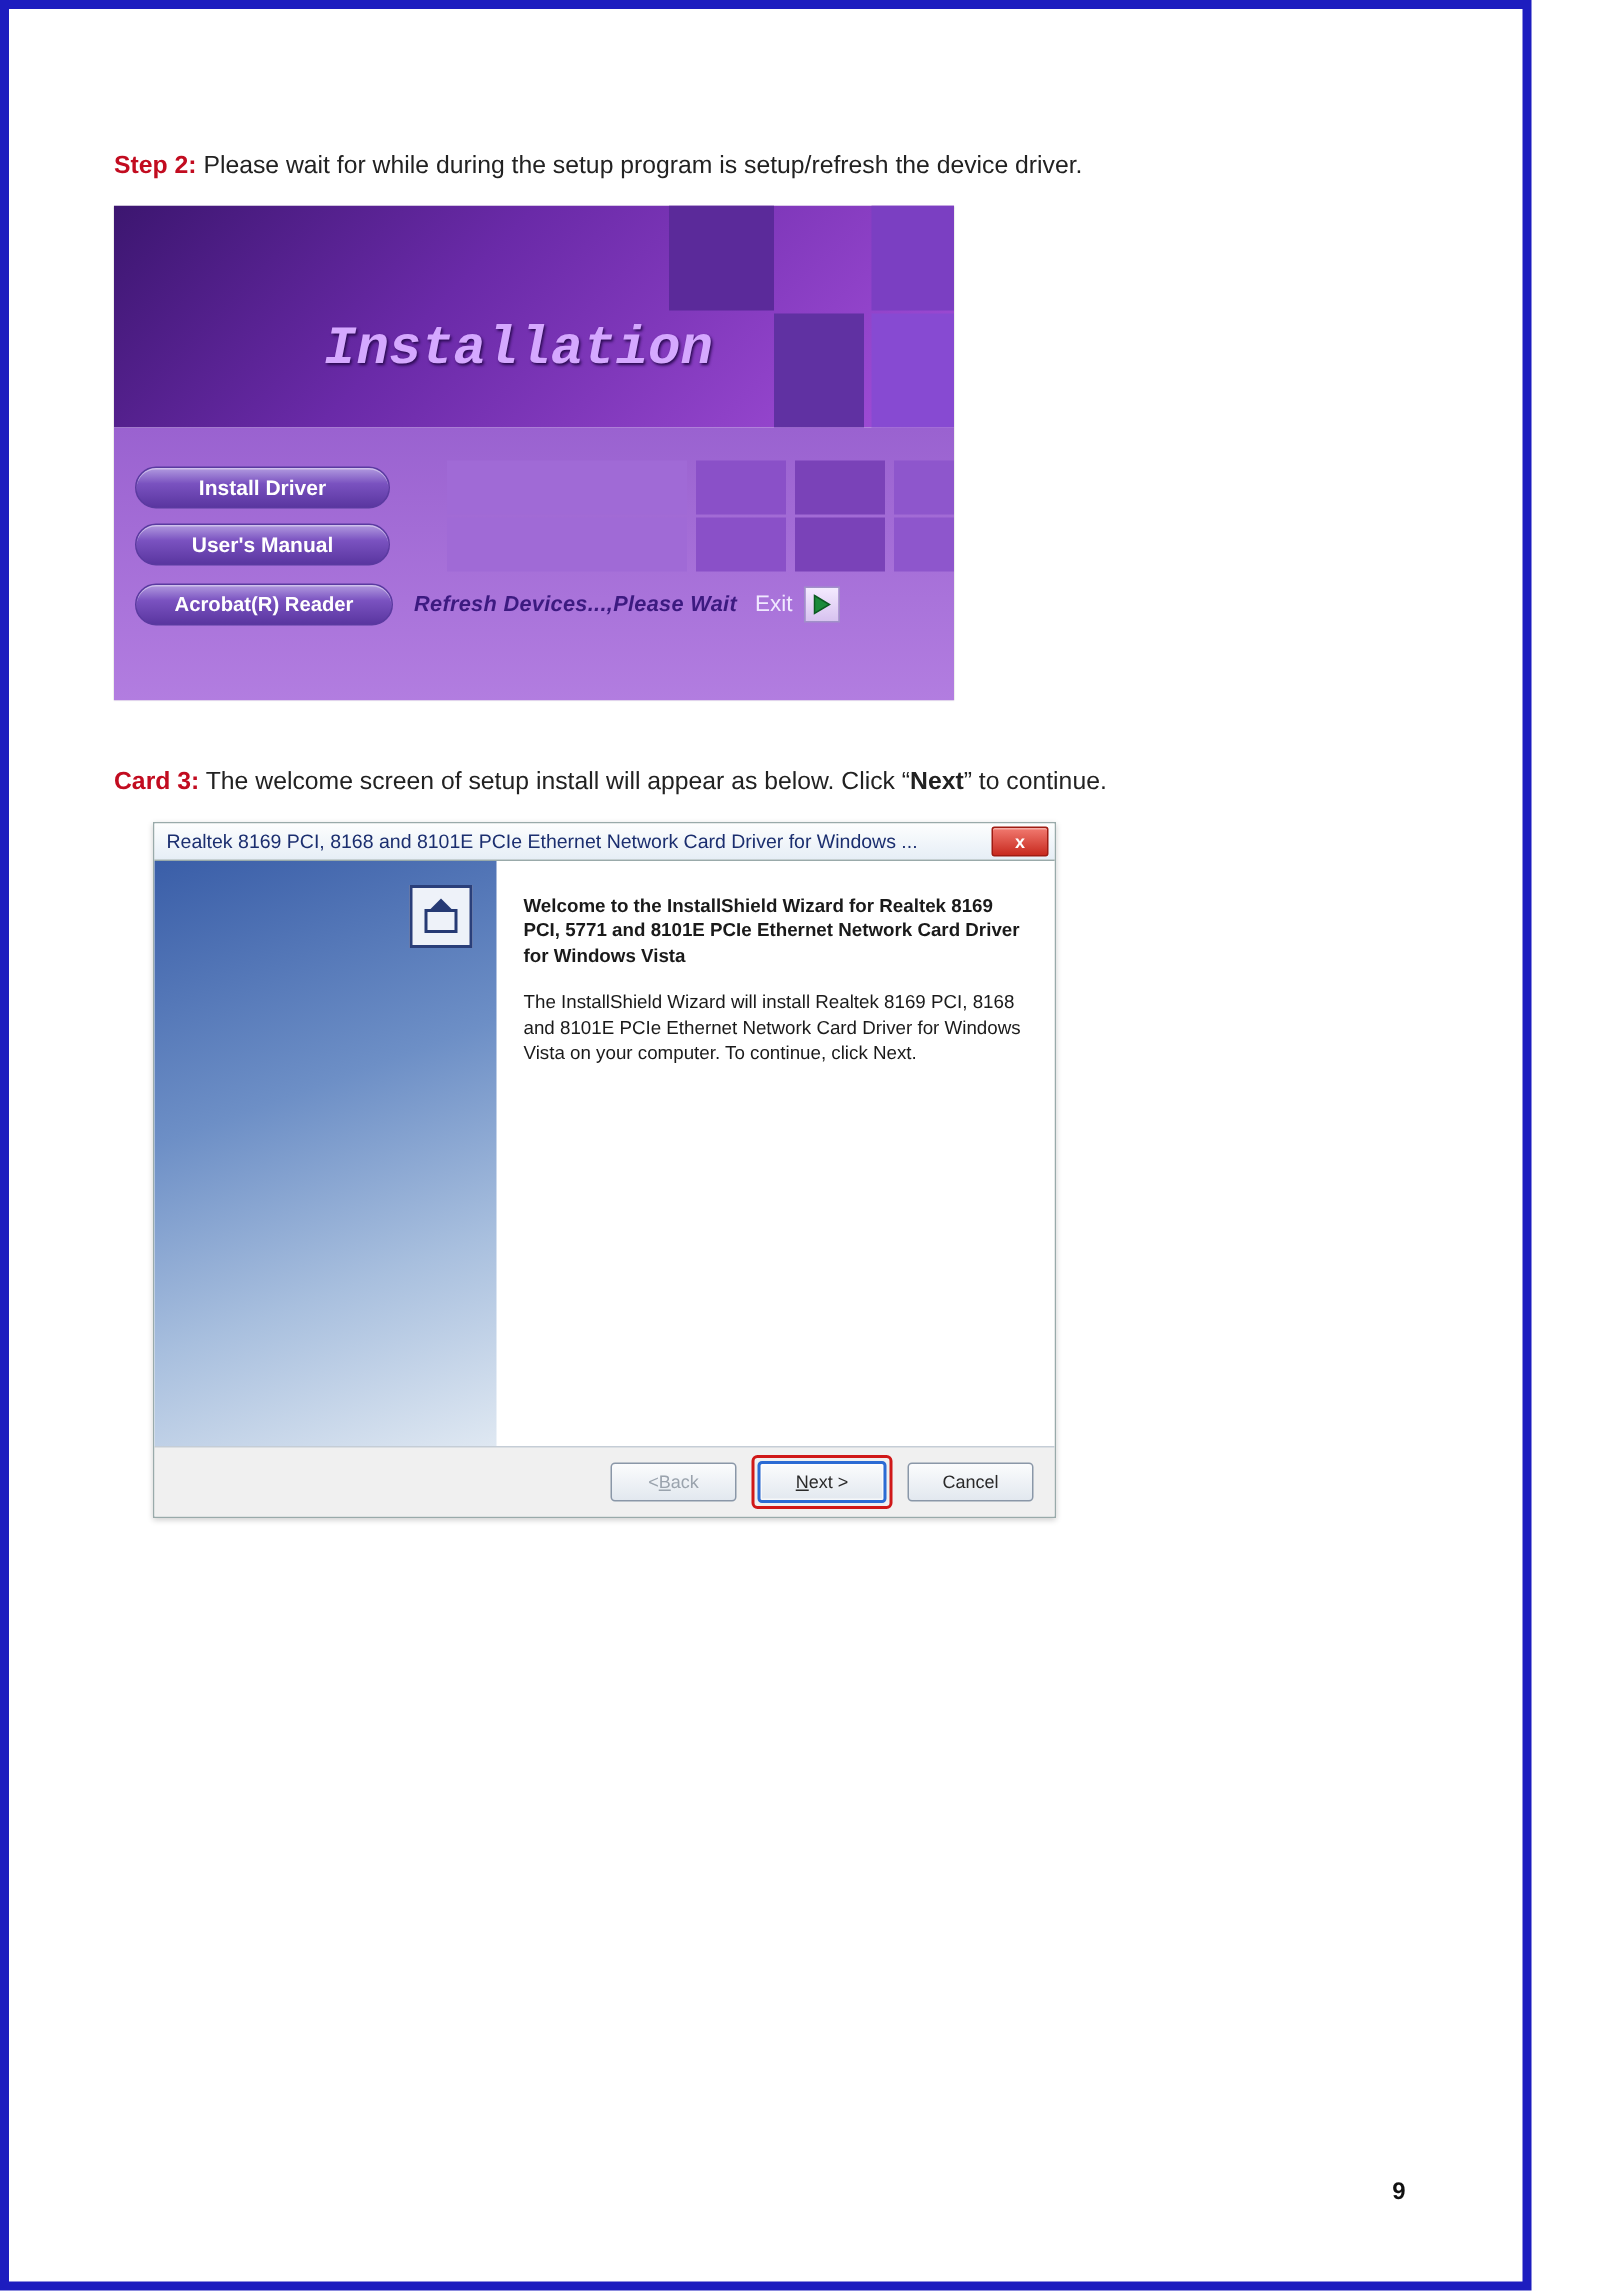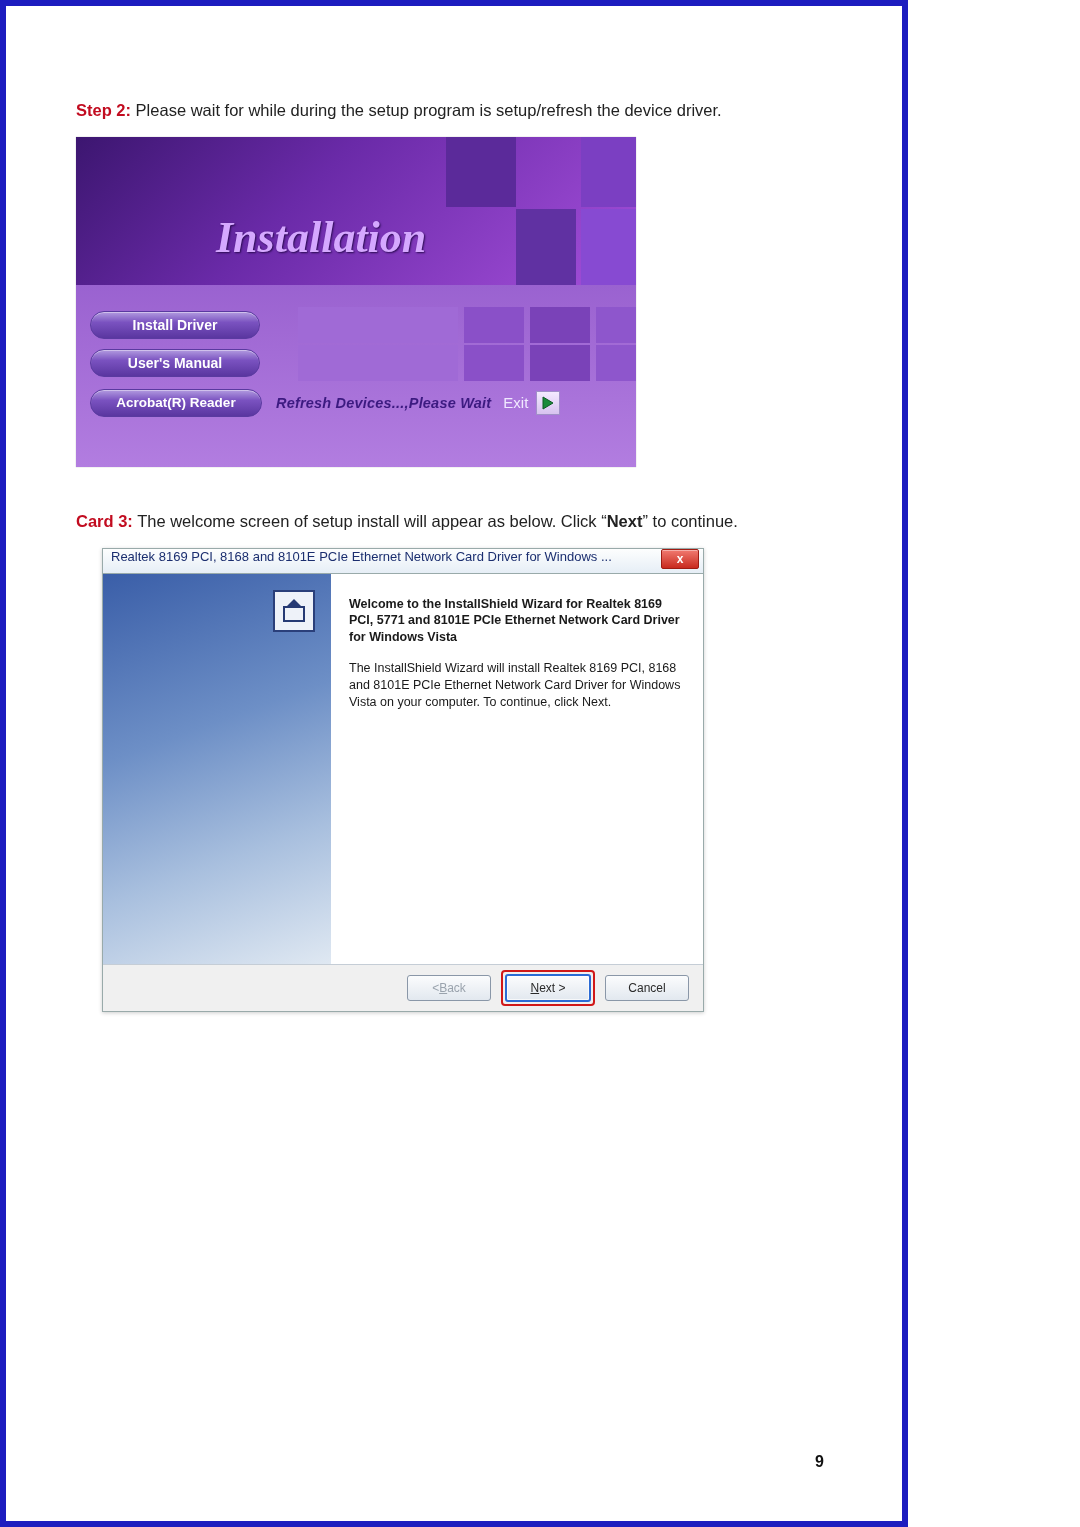--- a/index.html
+++ b/index.html
@@ -4,21 +4,21 @@
 <style>
   body {
     margin: 0;
     padding: 0;
     background: #fff;
     font-family: Arial, Helvetica, sans-serif;
     font-size: 16px;
     color: #222;
   }
   .page {
-    width: 908px;
+    width: 1021px;
     height: 1527px;
     box-sizing: border-box;
     border: 6px solid #1d1dbf;
     padding: 50px 70px 50px 70px;
     position: relative;
   }
   .step-line {
     margin-top: 42px;
     margin-bottom: 14px;
     font-size: 16.5px;
@@ -51,22 +51,22 @@
     font-family: "Arial Black", Arial, sans-serif;
     font-size: 34px;
     font-weight: 900;
     font-style: italic;
     color: #e9e3f7;
     text-shadow: 1px 1px 2px #2a0a52;
   }
   .fig1-title2 {
     position: absolute;
     left: 140px; top: 75px;
-    font-family: Liberation Serif, serif;
-    font-size: 44px;
+    font-family: Liberation Mono, monospace;
+    font-size: 36px;
     font-weight: 900;
     font-style: italic;
     color: #d5a8ff;
     text-shadow: 1px 1px 2px #2a0a52;
   }
   .fig1-header .tile {
     position: absolute;
     background: rgba(100,50,180,.5);
   }
   .fig1-header .t1 { right: 120px; top: 0; width: 70px; height: 70px; background:#5b2a9a; }
@@ -156,21 +156,21 @@
     margin: 10px 0 0 26px;
     border: 1px solid #9aa;
     background: #fff;
     box-shadow: 0 1px 4px rgba(0,0,0,.2);
   }
   .titlebar {
     height: 24px;
     border-bottom: 1px solid #9aa;
     background: linear-gradient(180deg,#fdfefe,#e6eef6);
     display: flex;
-    align-items: flex-start;
+    align-items: center;
     padding: 0 4px 0 8px;
     font-size: 13px;
     font-family: "Segoe UI", Tahoma, sans-serif;
     color: #1b2e6f;
   }
   .titlebar .title-text { flex: 1; }
   .close-btn {
     width: 36px; height: 18px;
     border-radius: 2px;
     background: linear-gradient(180deg,#f17a70,#c82a1f);

